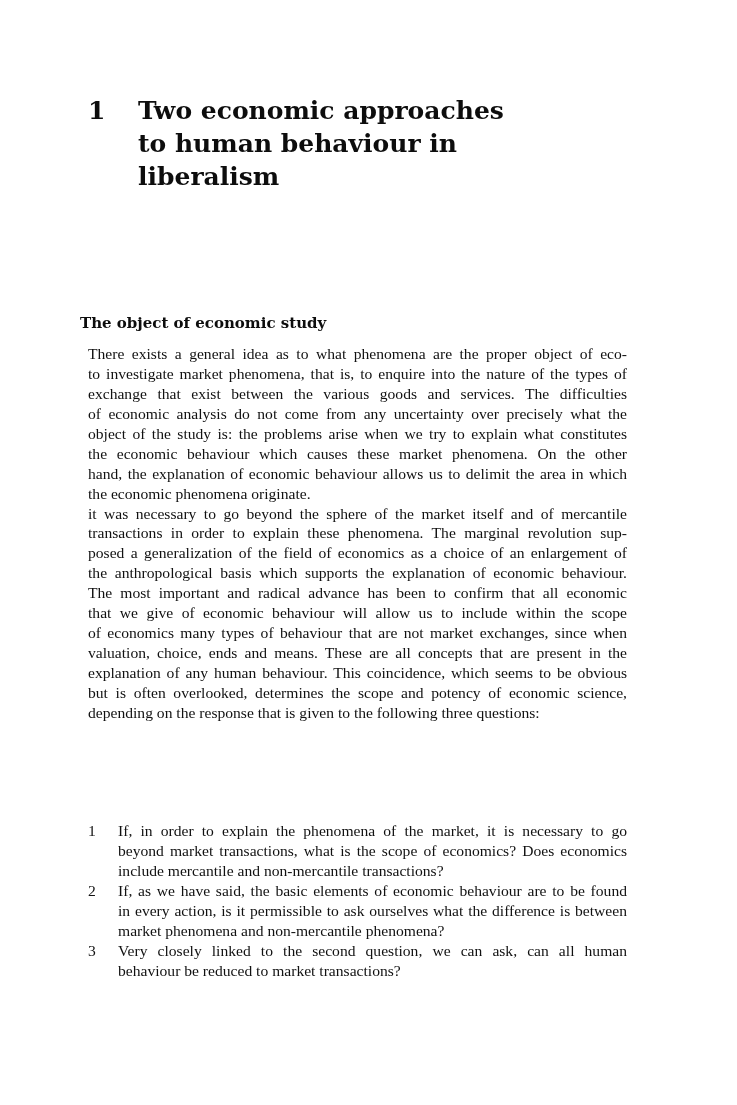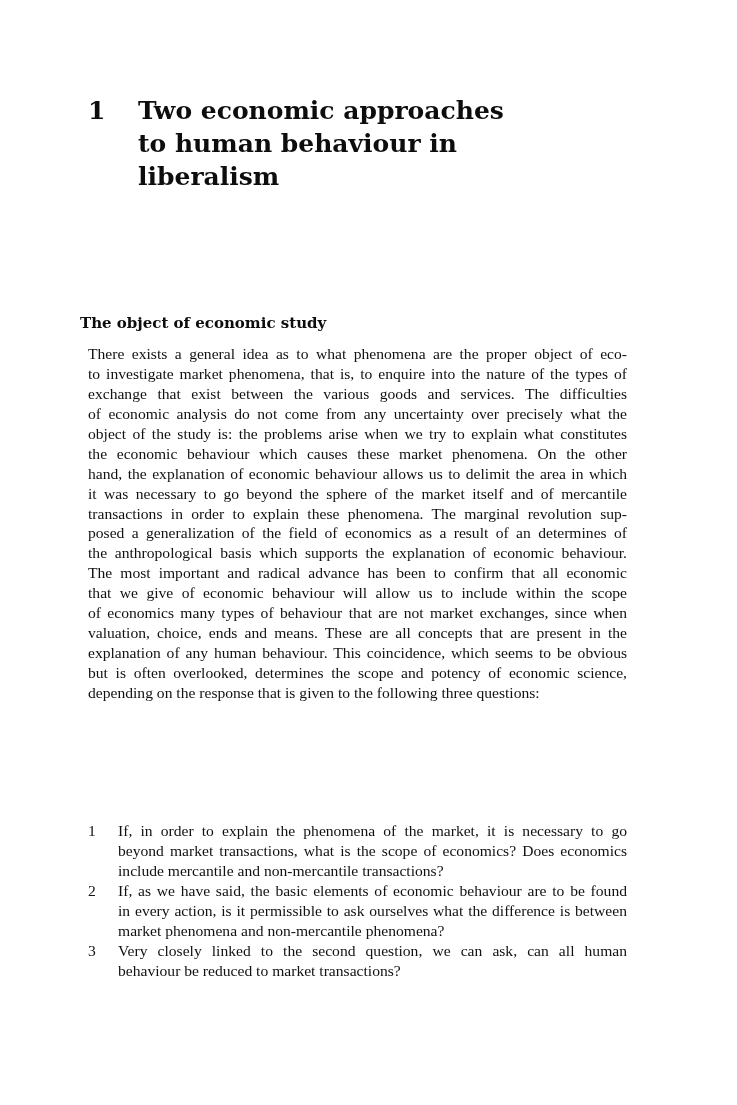--- a/index.html
+++ b/index.html
@@ -113,25 +113,26 @@
 
 <div class="body-text">
   <div>
     <span class="line">There exists a general idea as to what phenomena are the proper object of eco-</span>
     <span class="line">to investigate market phenomena, that is, to enquire into the nature of the types of</span>
     <span class="line">exchange that exist between the various goods and services. The difficulties</span>
     <span class="line">of economic analysis do not come from any uncertainty over precisely what the</span>
     <span class="line">object of the study is: the problems arise when we try to explain what constitutes</span>
     <span class="line">the economic behaviour which causes these market phenomena. On the other</span>
     <span class="line">hand, the explanation of economic behaviour allows us to delimit the area in which</span>
+    <span class="line last">the economic phenomena originate.</span>
   </div>
   <div>
     <span class="line">it was necessary to go beyond the sphere of the market itself and of mercantile</span>
     <span class="line">transactions in order to explain these phenomena. The marginal revolution sup-</span>
-    <span class="line">posed a generalization of the field of economics as a result of an determines of</span>
+    <span class="line">posed a generalization of the field of economics as a choice of an enlargement of</span>
     <span class="line">the anthropological basis which supports the explanation of economic behaviour.</span>
     <span class="line">The most important and radical advance has been to confirm that all economic</span>
     <span class="line">that we give of economic behaviour will allow us to include within the scope</span>
     <span class="line">of economics many types of behaviour that are not market exchanges, since when</span>
     <span class="line">valuation, choice, ends and means. These are all concepts that are present in the</span>
     <span class="line">explanation of any human behaviour. This coincidence, which seems to be obvious</span>
     <span class="line">but is often overlooked, determines the scope and potency of economic science,</span>
     <span class="line last">depending on the response that is given to the following three questions:</span>
   </div>
 </div>

